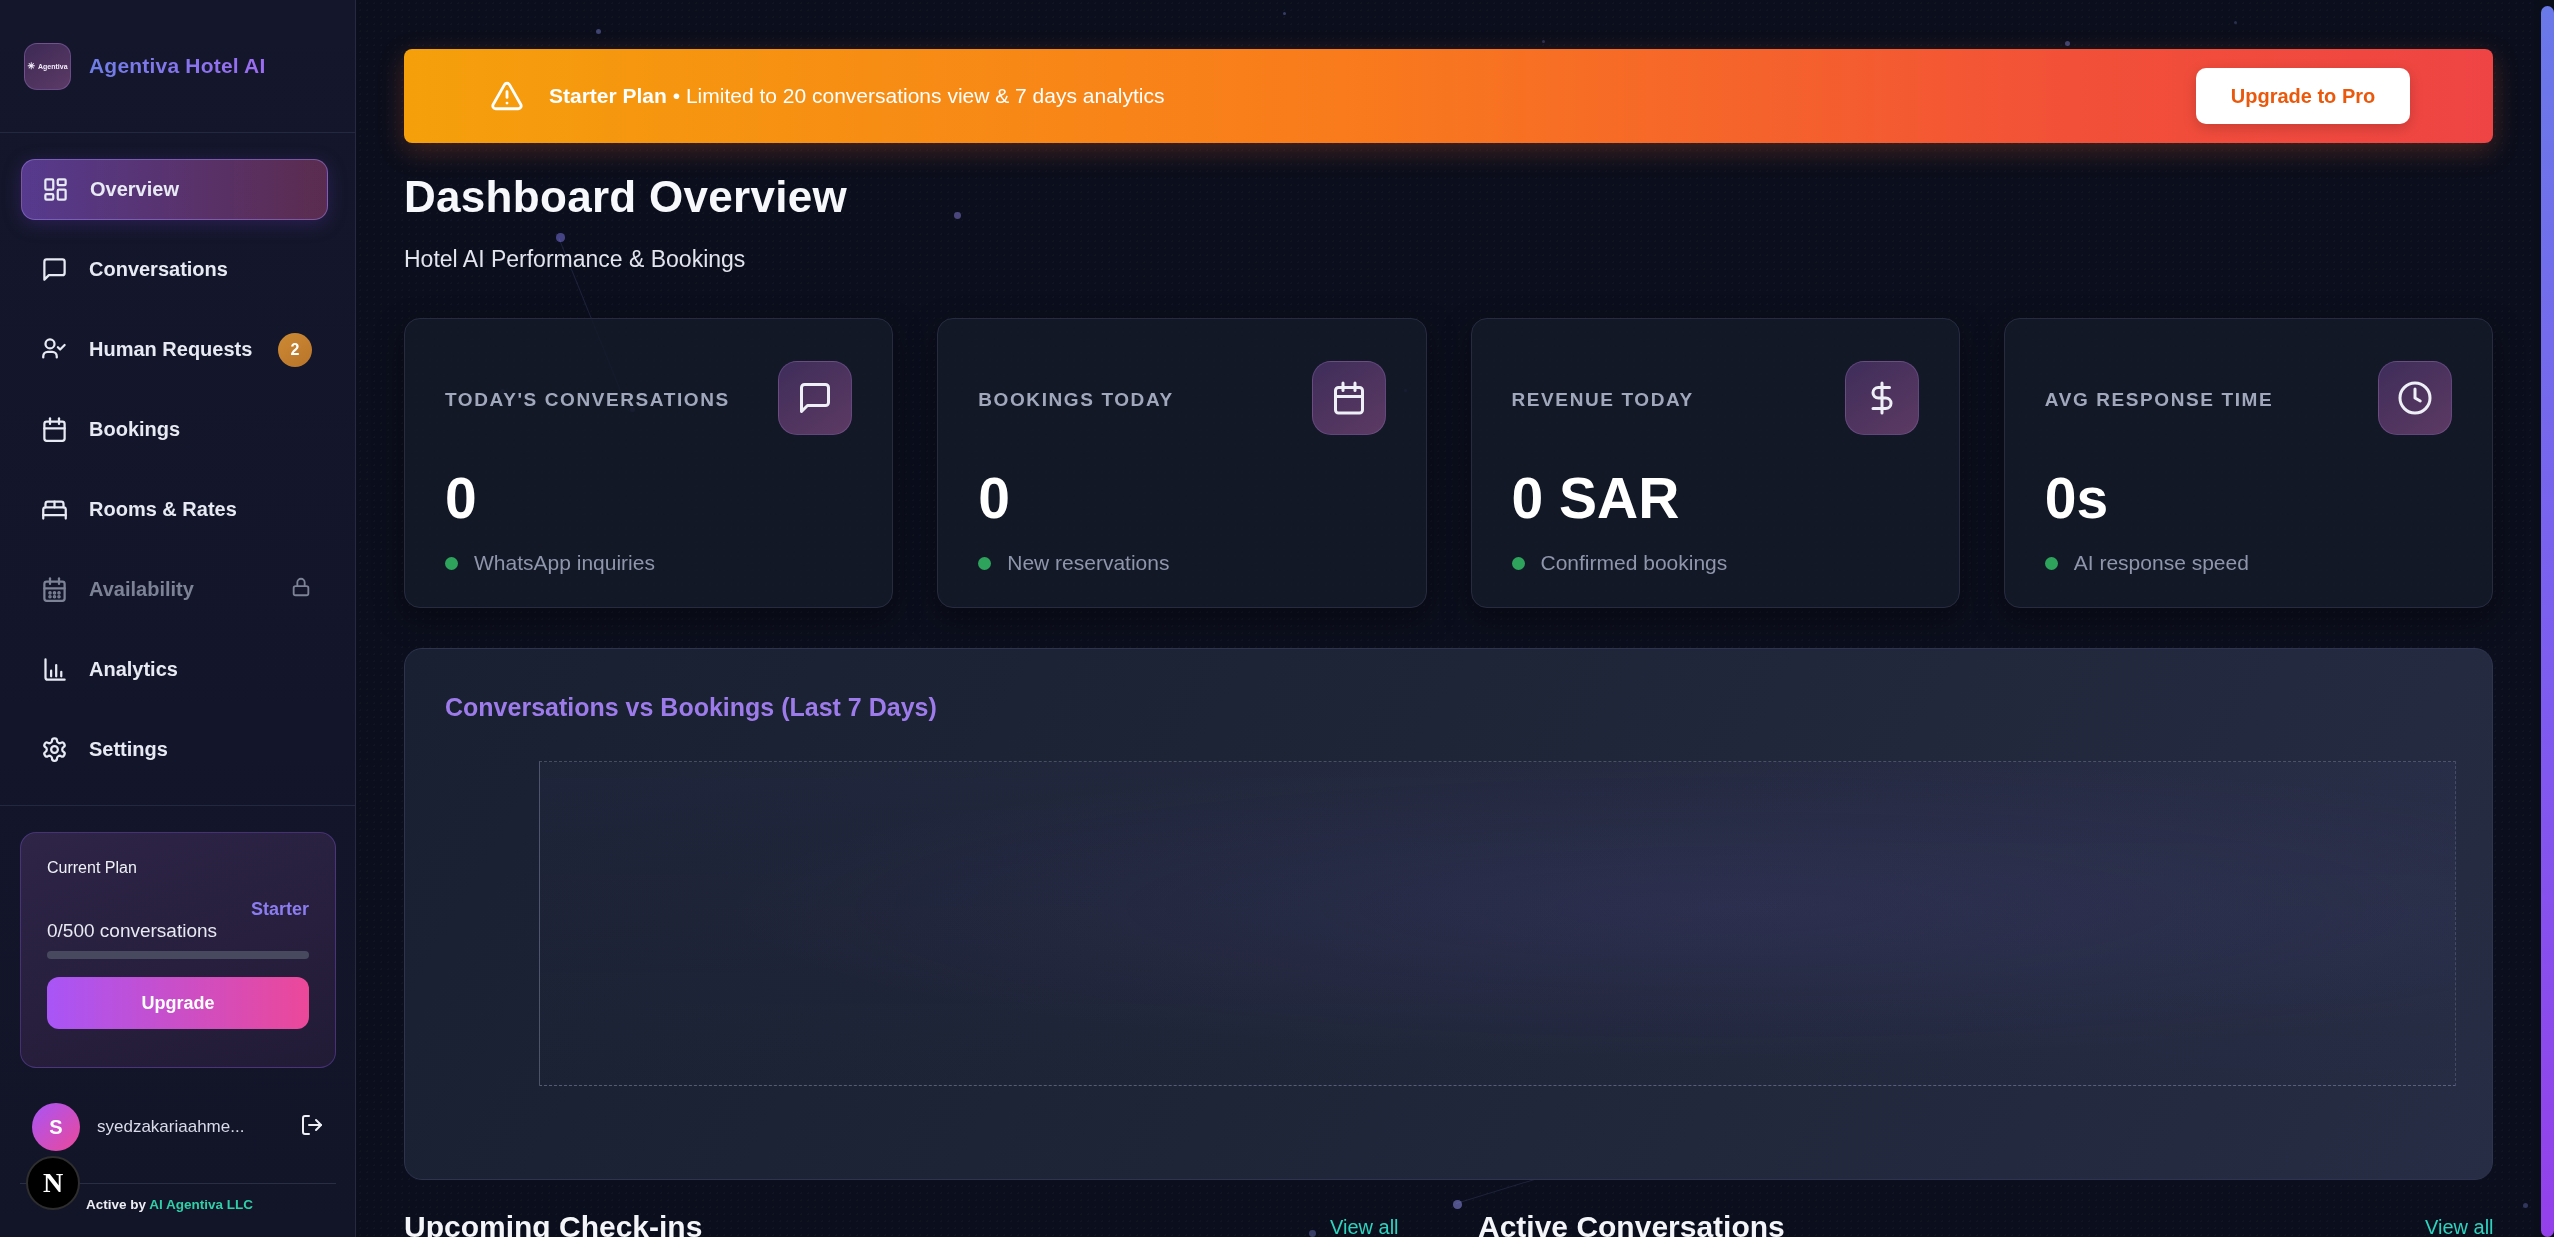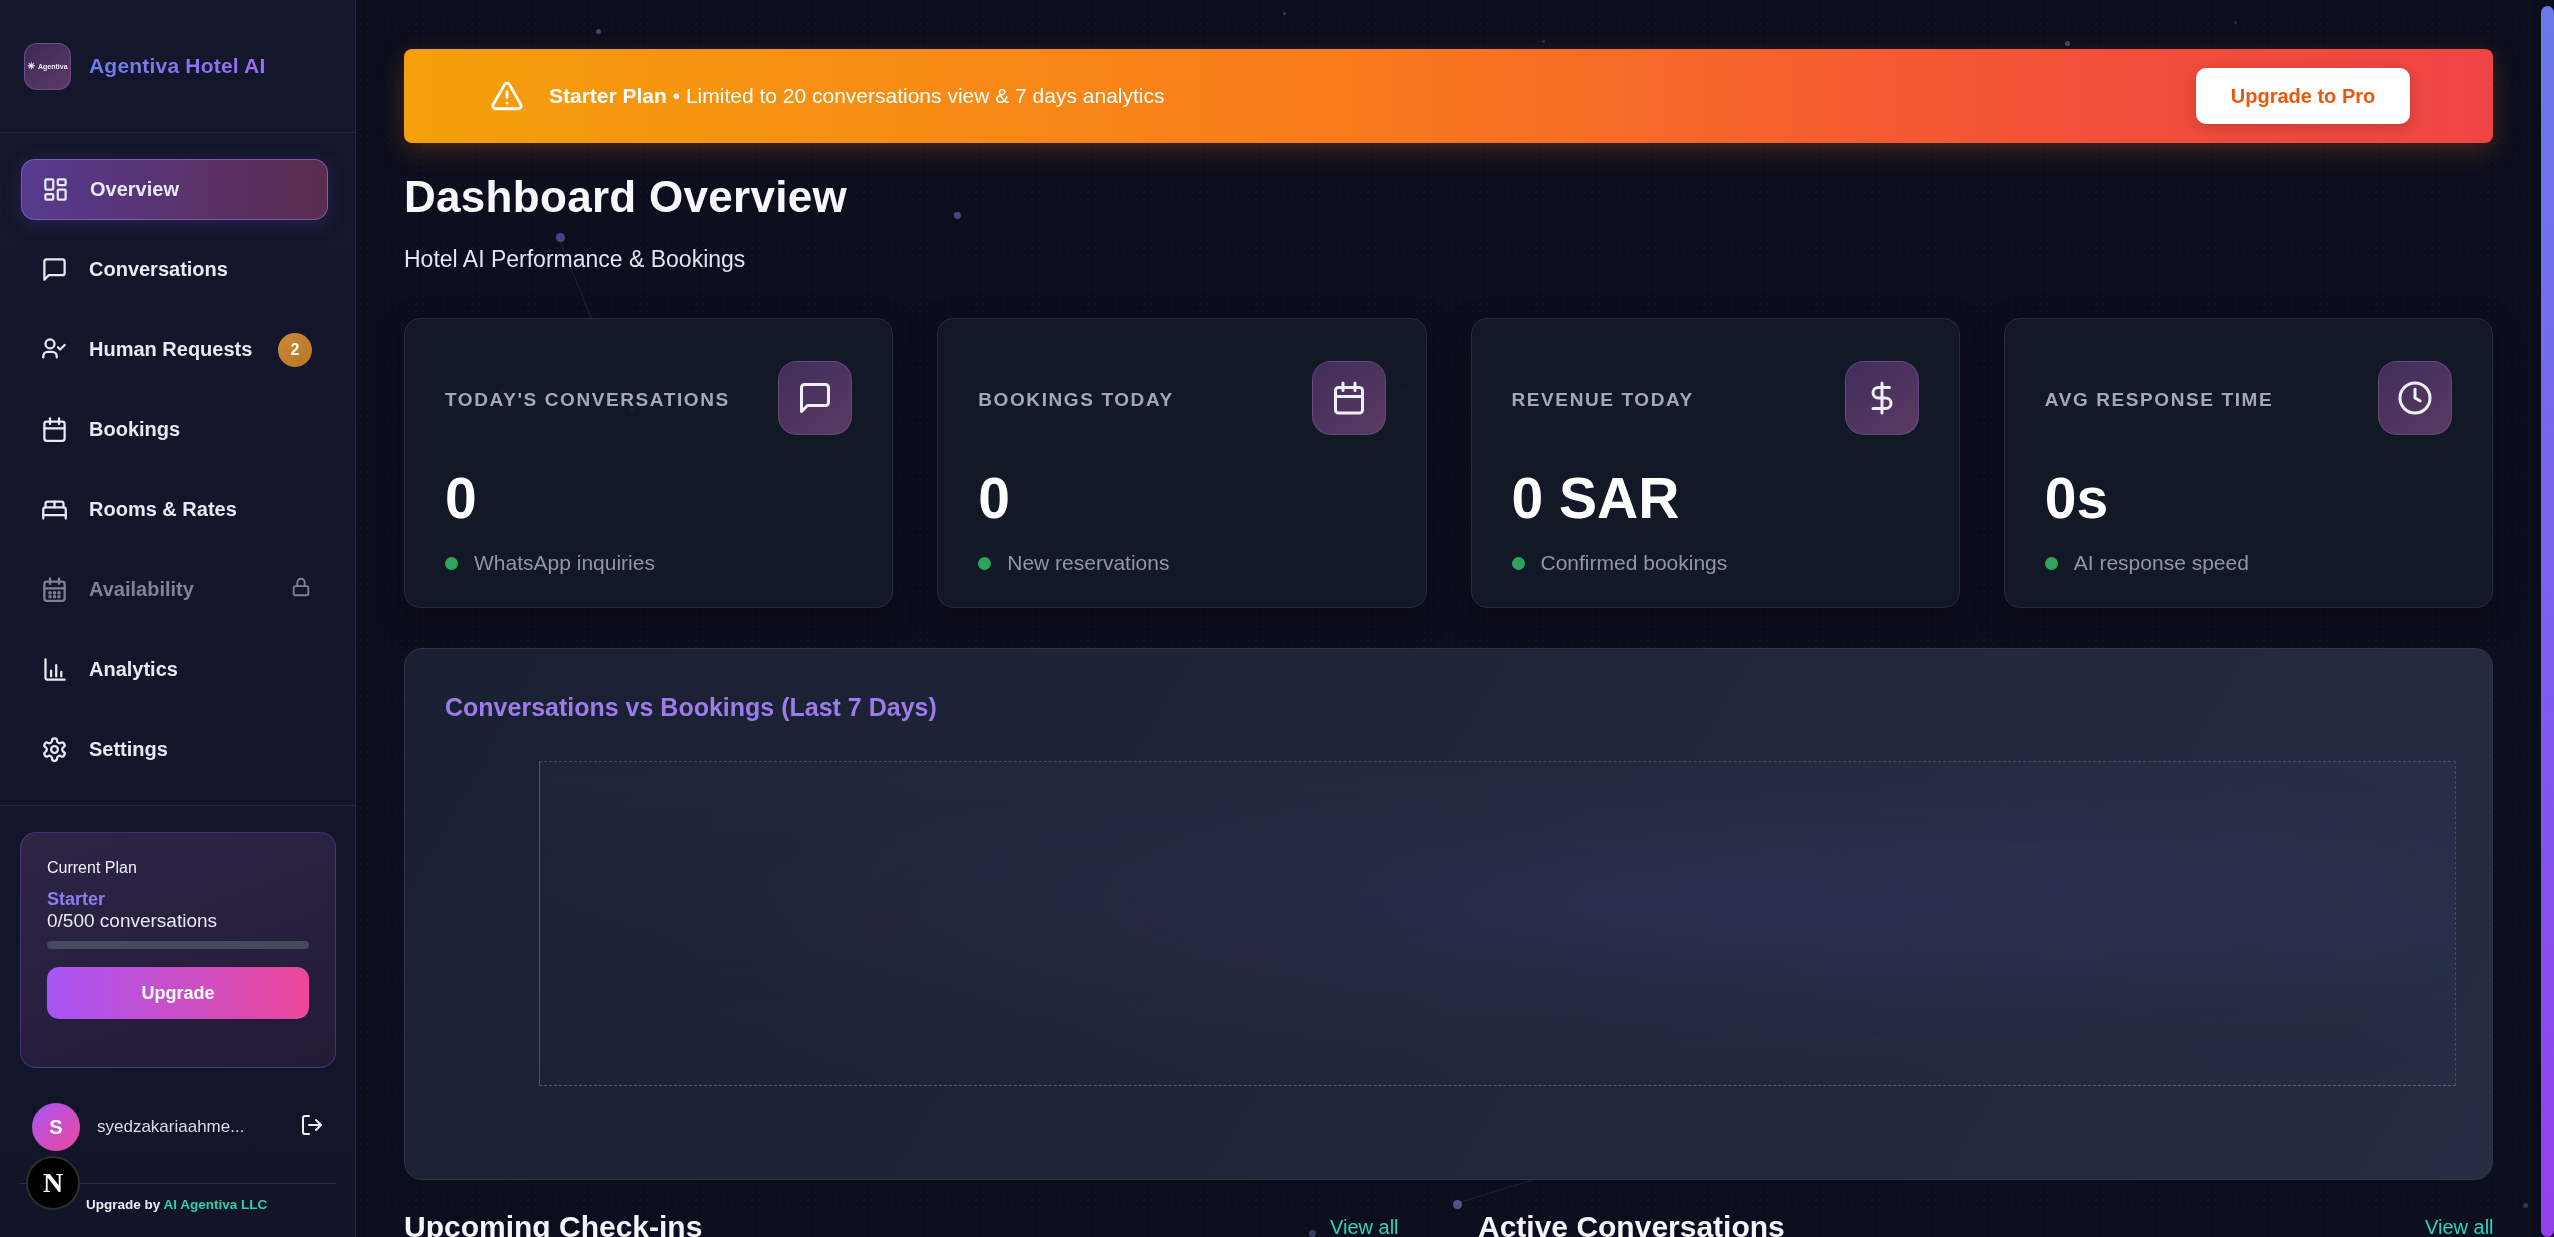--- a/index.html
+++ b/index.html
@@ -87,21 +87,21 @@
   .lock-right svg { width:22px; height:22px; }
   .side-sep { position:absolute; left:0; right:0; top:805px; height:1px; background:#232740; }
 
   .plan-card {
     position:absolute; left:20px; top:832px; width:316px; height:236px;
     border-radius:16px; padding:26px 26px;
     background:linear-gradient(160deg,#2e2547 0%, #271f3d 55%, #221b36 100%);
     border:1px solid rgba(139,92,246,.32);
   }
   .plan-label { font-size:16px; color:#f0f1f7; }
-  .plan-name { font-size:18px; font-weight:600; color:#8b7cf0; margin-top:12px; }
+  .plan-name { font-size:18px; font-weight:600; color:#8b7cf0; margin-top:22px;text-align:right; }
   .plan-usage { font-size:19px; color:#e8e9f2; }
   .plan-track { margin-top:9px; height:8px; border-radius:4px; background:#474a5e; overflow:hidden; }
   .plan-fill { height:100%; width:0%; border-radius:4px; background:linear-gradient(90deg,#a855f7,#ec4899); }
   .upgrade-btn {
     margin-top:18px; width:100%; height:52px; border:none; border-radius:12px;
     background:linear-gradient(90deg,#a855f7,#ec4899);
     color:#fff; font-size:18px; font-weight:bold; font-family:inherit; cursor:pointer;
   }
   .user-row { position:absolute; left:32px; top:1103px; width:292px; display:flex; align-items:center; gap:17px; }
   .avatar {
@@ -315,21 +315,21 @@
           <path d="M9 21H5a2 2 0 0 1-2-2V5a2 2 0 0 1 2-2h4"></path>
           <polyline points="16 17 21 12 16 7"></polyline>
           <line x1="21" y1="12" x2="9" y2="12"></line>
         </svg>
     </span>
   </div>
 
   <div class="side-footer-sep"></div>
   <div class="n-badge">N</div>
   <div class="powered">
-    <span>Upgrade by</span>
+    <span>Active by</span>
     <span class="brand-link">AI Agentiva LLC</span>
   </div>
 </div>
 
 <div class="main">
 
   <div class="banner">
     <svg viewBox="0 0 24 24">
         <path d="m21.73 18-8-14a2 2 0 0 0-3.48 0l-8 14A2 2 0 0 0 4 21h16a2 2 0 0 0 1.73-3z"></path>
         <line x1="12" y1="9" x2="12" y2="13"></line>

